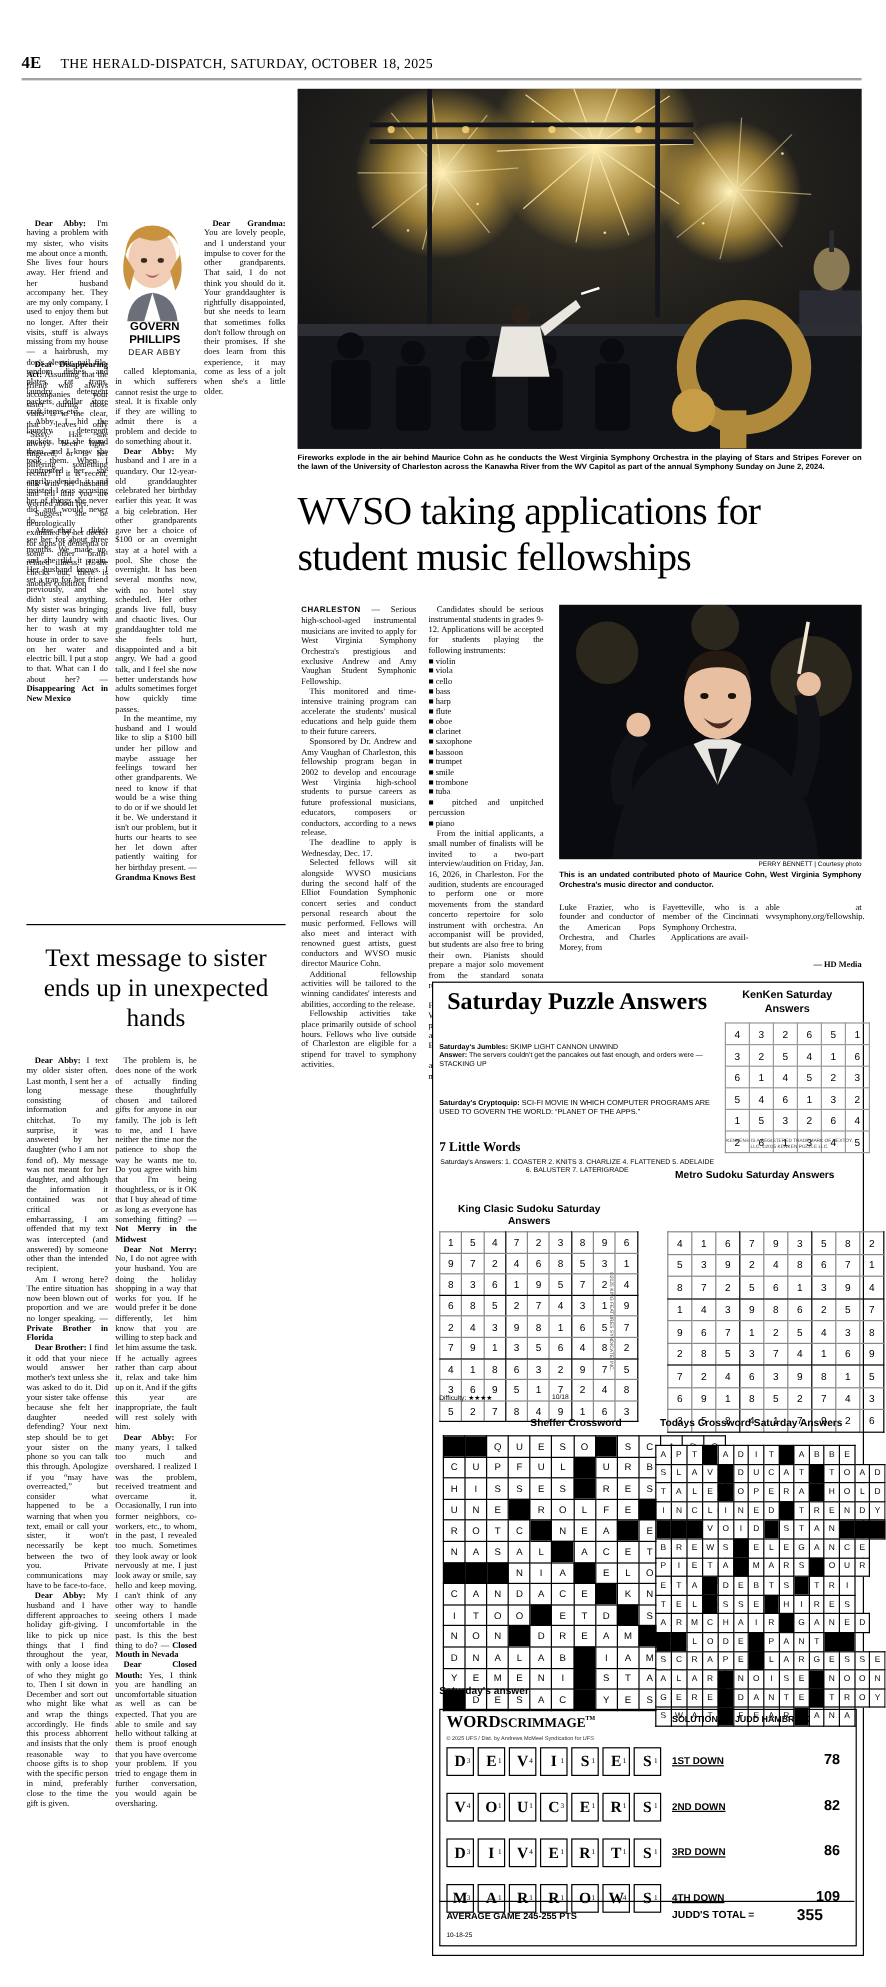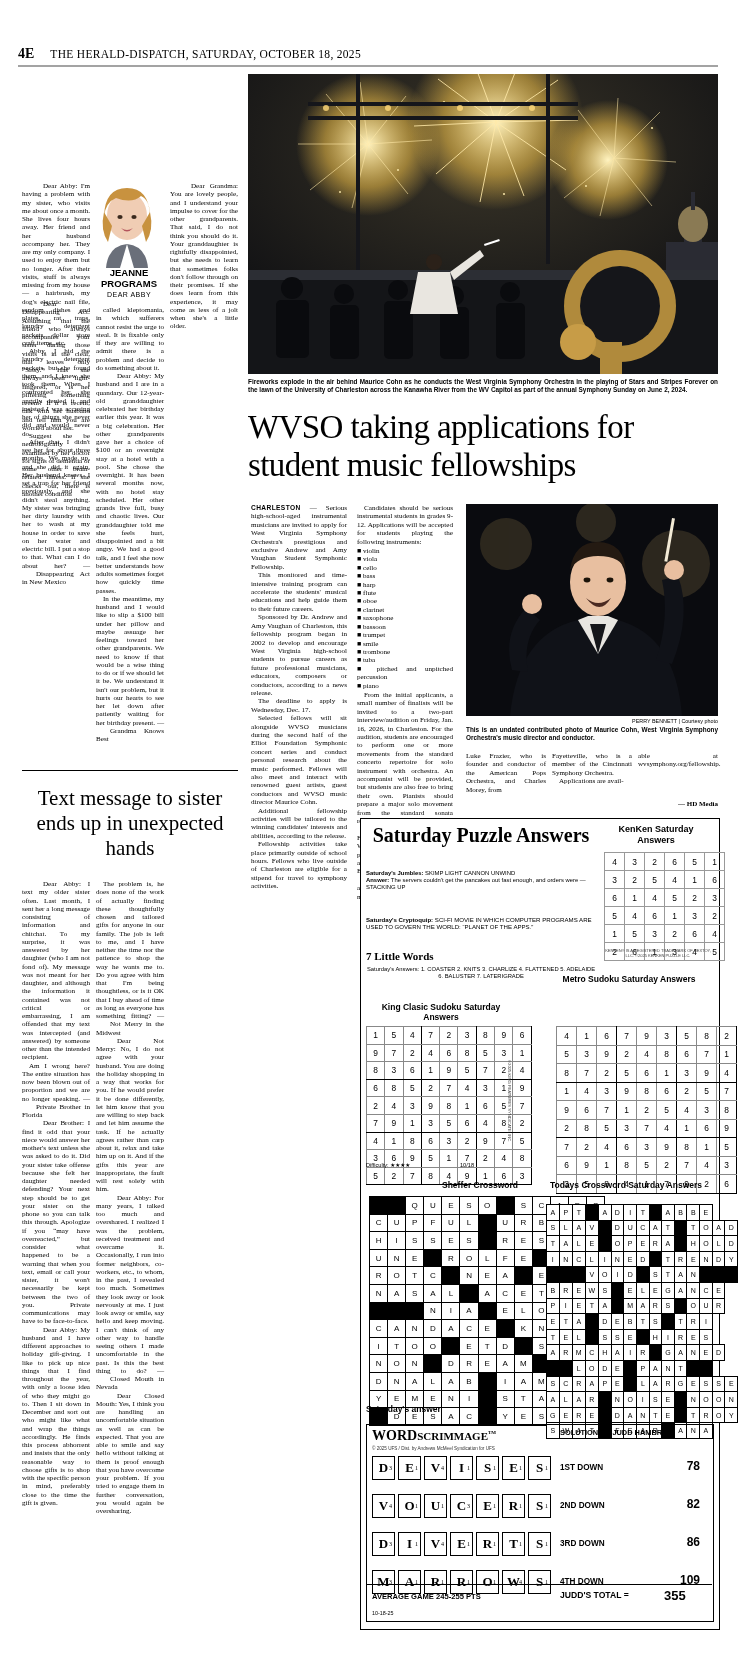--- a/index.html
+++ b/index.html
@@ -11,21 +11,21 @@
 
   
   .abby-head{position:absolute;left:22px;top:74px;width:210px;font-family:"Liberation Serif",serif;font-weight:bold;font-size:25px;line-height:29px;text-align:center;letter-spacing:-.4px;}
   .abby-portrait{position:absolute;left:96px;top:182px;width:62px;height:86px;}
   .abby-name{position:absolute;left:96px;top:268px;width:66px;text-align:center;font-family:"Liberation Sans",sans-serif;font-weight:bold;font-size:9.5px;line-height:10.5px;}
   .abby-sub{position:absolute;left:96px;top:291px;width:66px;text-align:center;font-family:"Liberation Sans",sans-serif;font-size:7px;letter-spacing:.5px;}
 
   .col{position:absolute;font-family:"Liberation Serif",serif;font-size:7.1px;line-height:8.25px;text-align:justify;}
   .col p{margin:0 0 0 0;text-indent:7px;}
   .col p.noind{text-indent:0;}
-  .col b{font-weight:normal;margin-left:14px;}
+  .col b{font-weight:bold;}
 
   .abby-c1{left:22px;top:182px;width:68px;}
   .abby-c2{left:22px;top:300px;width:68px;}
   .abby-c3{left:96px;top:306px;width:68px;}
   .abby-c4{left:170px;top:182px;width:68px;}
 
   .rule-left{position:absolute;left:22px;top:770px;width:216px;border-top:1px solid #000;}
 
   .text-head{position:absolute;left:22px;top:786px;width:216px;font-family:"Liberation Serif",serif;font-size:21px;line-height:25px;text-align:center;}
   .t-c1{left:22px;top:880px;width:68px;}
@@ -98,21 +98,21 @@
 
   
   .ws{position:absolute;left:366px;top:1424px;width:346px;height:196px;border:1px solid #000;}
   .ws-title{position:absolute;left:372px;top:1428px;font-family:"Liberation Serif",serif;font-weight:bold;font-size:14px;}
   .ws-title .small{font-size:11px;}
   .ws-sub{position:absolute;left:372px;top:1446px;font-family:"Liberation Sans",sans-serif;font-size:4.6px;color:#333;}
   .ws-byline{position:absolute;left:560px;top:1428px;font-family:"Liberation Sans",sans-serif;font-weight:bold;font-size:7.4px;}
   .ws-row{position:absolute;left:372px;height:26px;}
   .tile{display:inline-block;width:21px;height:22px;border:1px solid #000;margin-right:3px;position:relative;text-align:center;font-family:"Liberation Serif",serif;font-weight:bold;font-size:13px;line-height:22px;background:#fff;}
   .tile sub{position:absolute;right:2px;bottom:0px;font-size:6px;font-weight:normal;}
-  .ws-lbl{position:absolute;font-family:"Liberation Sans",sans-serif;font-weight:bold;font-size:8.2px;}
+  .ws-lbl{position:absolute;font-family:"Liberation Sans",sans-serif;font-weight:bold;font-size:8.2px;text-decoration:underline;}
   .ws-val{position:absolute;font-family:"Liberation Sans",sans-serif;font-weight:bold;font-size:12px;text-align:right;width:40px;}
   .ws-foot{position:absolute;left:372px;top:1592px;font-family:"Liberation Sans",sans-serif;font-weight:bold;font-size:7.6px;}
   .ws-foot2{position:absolute;left:560px;top:1590px;font-family:"Liberation Sans",sans-serif;font-weight:bold;font-size:8.6px;}
   .ws-tot{position:absolute;left:664px;top:1588px;font-family:"Liberation Sans",sans-serif;font-weight:bold;font-size:13px;}
   .ws-date{position:absolute;left:372px;top:1610px;font-family:"Liberation Sans",sans-serif;font-size:5.4px;}
   .ws-divider{position:absolute;left:366px;border-top:1px solid #000;width:346px;}
 </style>
 </head>
 <body>
 
@@ -131,21 +131,21 @@
       <path d="M8 34 Q9 6 31 6 Q53 6 54 34 Q54 18 45 14 Q36 22 20 16 Q10 20 8 34Z" fill="#c8923f"></path>
       <path d="M8 30 Q4 48 12 60 L16 44Z" fill="#c8923f"></path>
       <path d="M54 30 Q58 48 50 60 L46 44Z" fill="#c8923f"></path>
       <ellipse cx="24" cy="35" rx="2.6" ry="1.9" fill="#3a2a1e"></ellipse>
       <ellipse cx="38" cy="35" rx="2.6" ry="1.9" fill="#3a2a1e"></ellipse>
       <path d="M25 46 Q31 50 37 46 Q31 53 25 46Z" fill="#b4545c"></path>
       <path d="M10 86 Q12 64 31 62 Q50 64 52 86Z" fill="#6a6f7a"></path>
       <path d="M31 62 L24 86 L38 86Z" fill="#ffffff"></path>
     </svg>
   </div>
-  <div class="abby-name">JEANNE PROGRAMS</div>
+  <div class="abby-name">GOVERN PHILLIPS</div>
   <div class="abby-sub">DEAR ABBY</div>
 
   <div class="col abby-c1">
       <p><b>Dear Abby:</b> I'm having a problem with my sister, who visits me about once a month. She lives four hours away. Her friend and her husband accompany her. They are my only company. I used to enjoy them but no longer. After their visits, stuff is always missing from my house — a hairbrush, my dog's electric nail file, random dishes and plates, rat traps, laundry detergent packets, dollar store craft items, etc.</p>
       <p>Abby, I hid the laundry detergent packets, but she found them, and I knew she took them. When I confronted her, she angrily denied it and insisted I was accusing her of things she never did and would never do.</p>
       <p>After that, I didn't see her for about three months. We made up, and she did it again. Her husband knows. I set a trap for her friend previously, and she didn't steal anything. My sister was bringing her dirty laundry with her to wash at my house in order to save on her water and electric bill. I put a stop to that. What can I do about her? — <b>Disappearing Act in New Mexico</b></p>
     </div>
   <div class="col abby-c2">
       <p><b>Dear Disappearing Act:</b> Assuming that the friend who always accompanies your sister during those visits is in the clear, that leaves only “Sissy.” Has she always been light-fingered, or is her pilfering something recent? If it is recent, talk with her husband and tell him you are worried about her.</p>
       <p>Suggest she be neurologically examined by her doctor for signs of dementia or some other brain-related illness. If she checks out, there is another condition</p>

